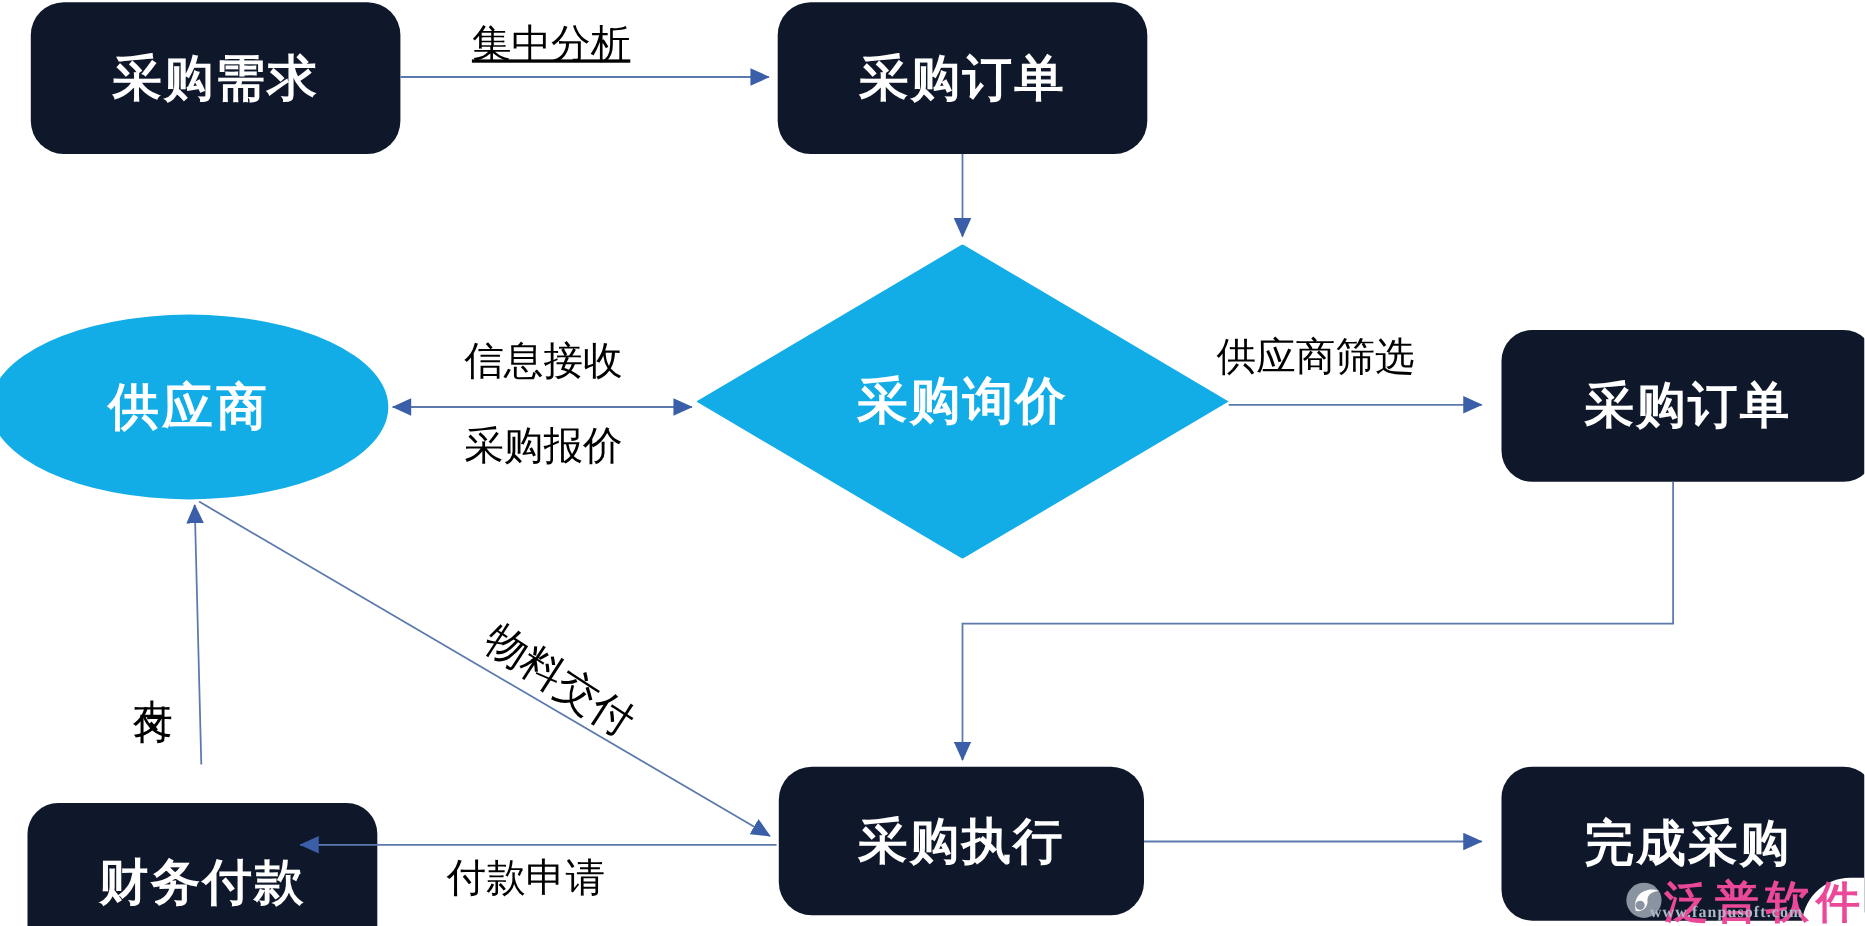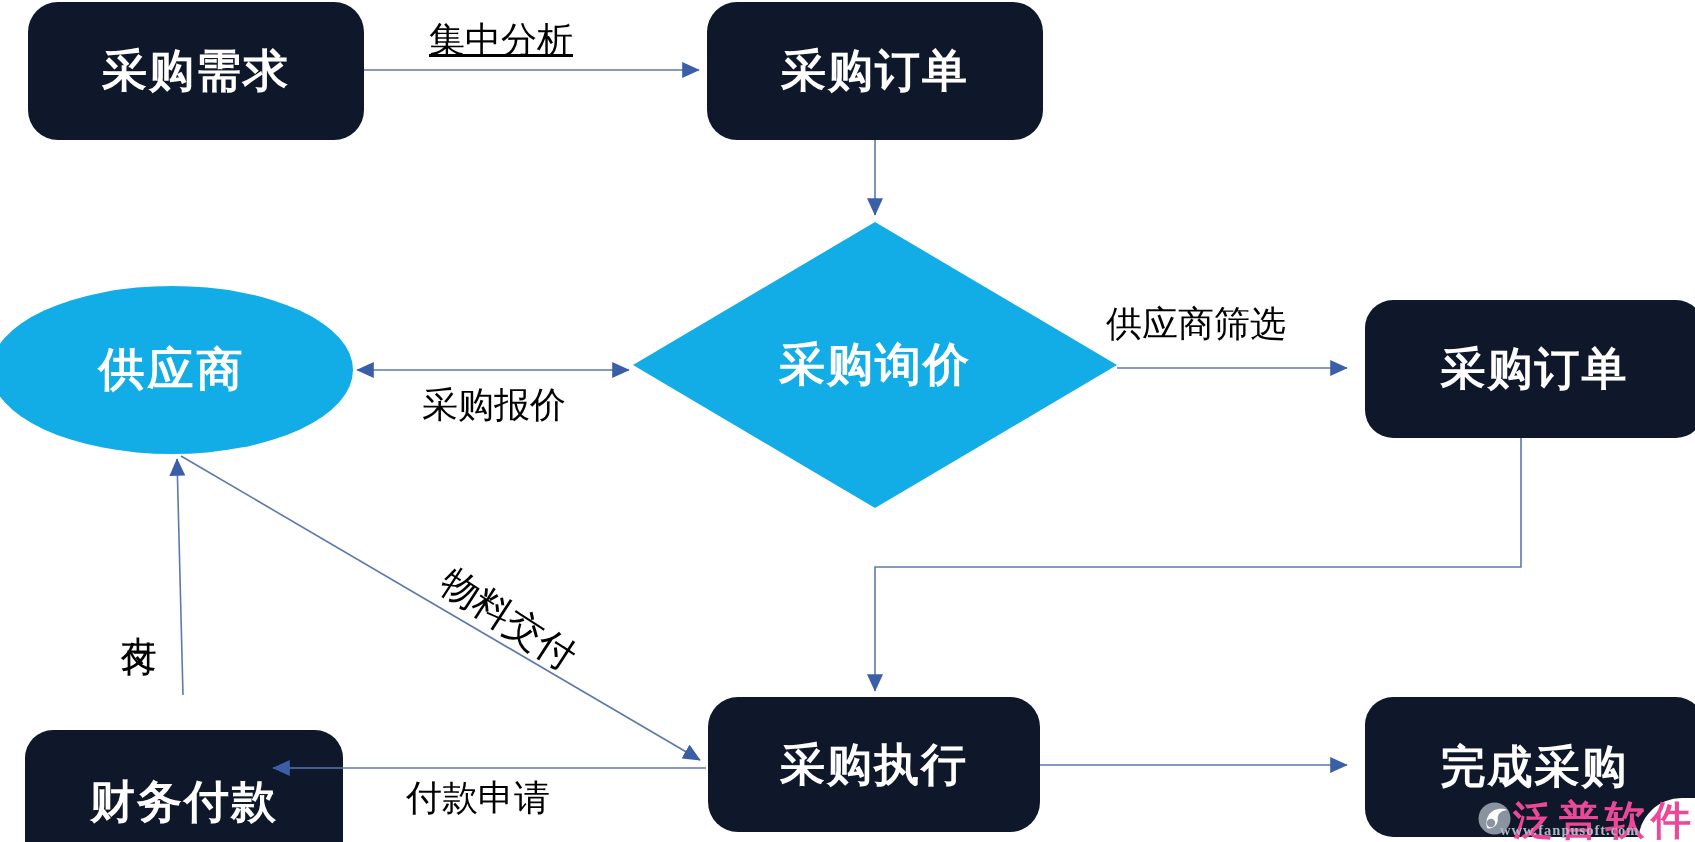--- a/index.html
+++ b/index.html
@@ -103,20 +103,21 @@
     <path d="M1117 368 H1347" stroke="#5b79ad" stroke-width="1.6" fill="none" marker-end="url(#ah-end)"></path>
     <path d="M1521 438 V567 H875 V691" stroke="#5b79ad" stroke-width="1.6" fill="none" marker-end="url(#ah-end)"></path>
     <path d="M1040 765 H1347" stroke="#5b79ad" stroke-width="1.6" fill="none" marker-end="url(#ah-end)"></path>
     <path d="M706 768 H273" stroke="#5b79ad" stroke-width="1.6" fill="none" marker-end="url(#ah-end)"></path>
     <path d="M183 695 L177 459" stroke="#5b79ad" stroke-width="1.6" fill="none" marker-end="url(#ah-end)"></path>
     <path d="M181 456 L700 760" stroke="#5b79ad" stroke-width="1.6" fill="none" marker-end="url(#ah-end)"></path>
   </svg>
 
   <div class="edge-label" style="left:391px;top:22px;width:220px;text-decoration:underline;">集中分析</div>
 
+  <div class="edge-label" style="left:384px;top:310px;width:220px;">信息接收</div>
 
   <div class="edge-label" style="left:384px;top:387px;width:220px;">采购报价</div>
 
   <div class="edge-label" style="left:1086px;top:306px;width:220px;">供应商筛选</div>
 
   <div class="edge-label rotated" style="left:398px;top:600px;width:220px;font-size:38px;">物料交付</div>
 
   <div class="edge-label vertical" style="left:119px;top:560px;height:105px;">支付</div>
 
   <div class="edge-label" style="left:368px;top:780px;width:220px;">付款申请</div>

